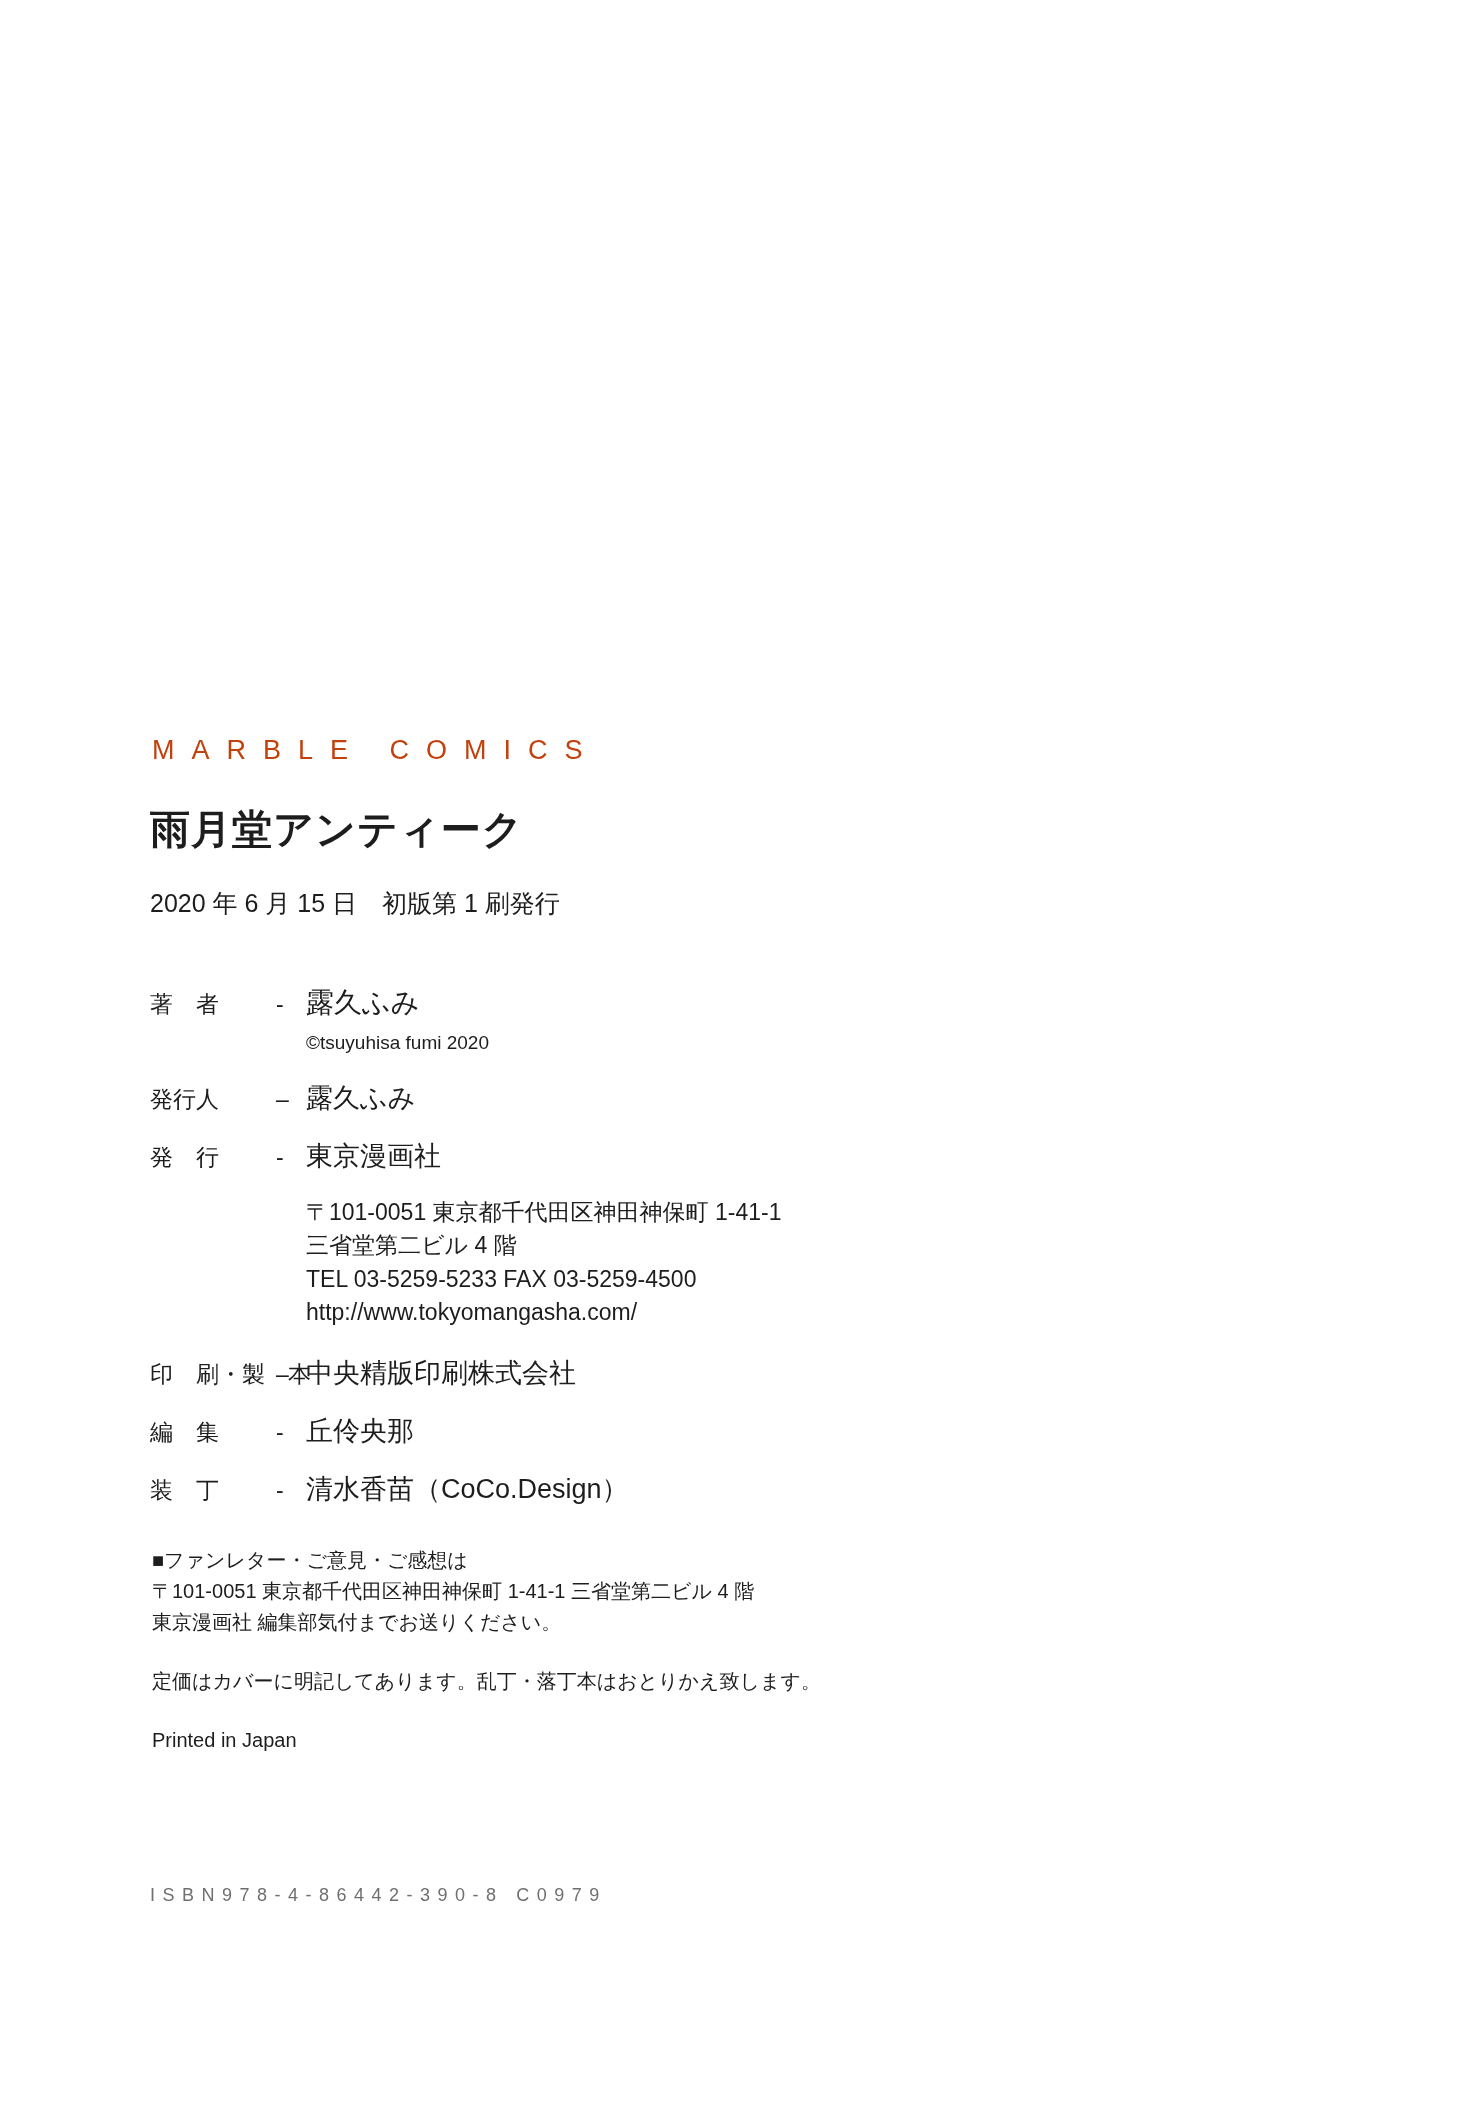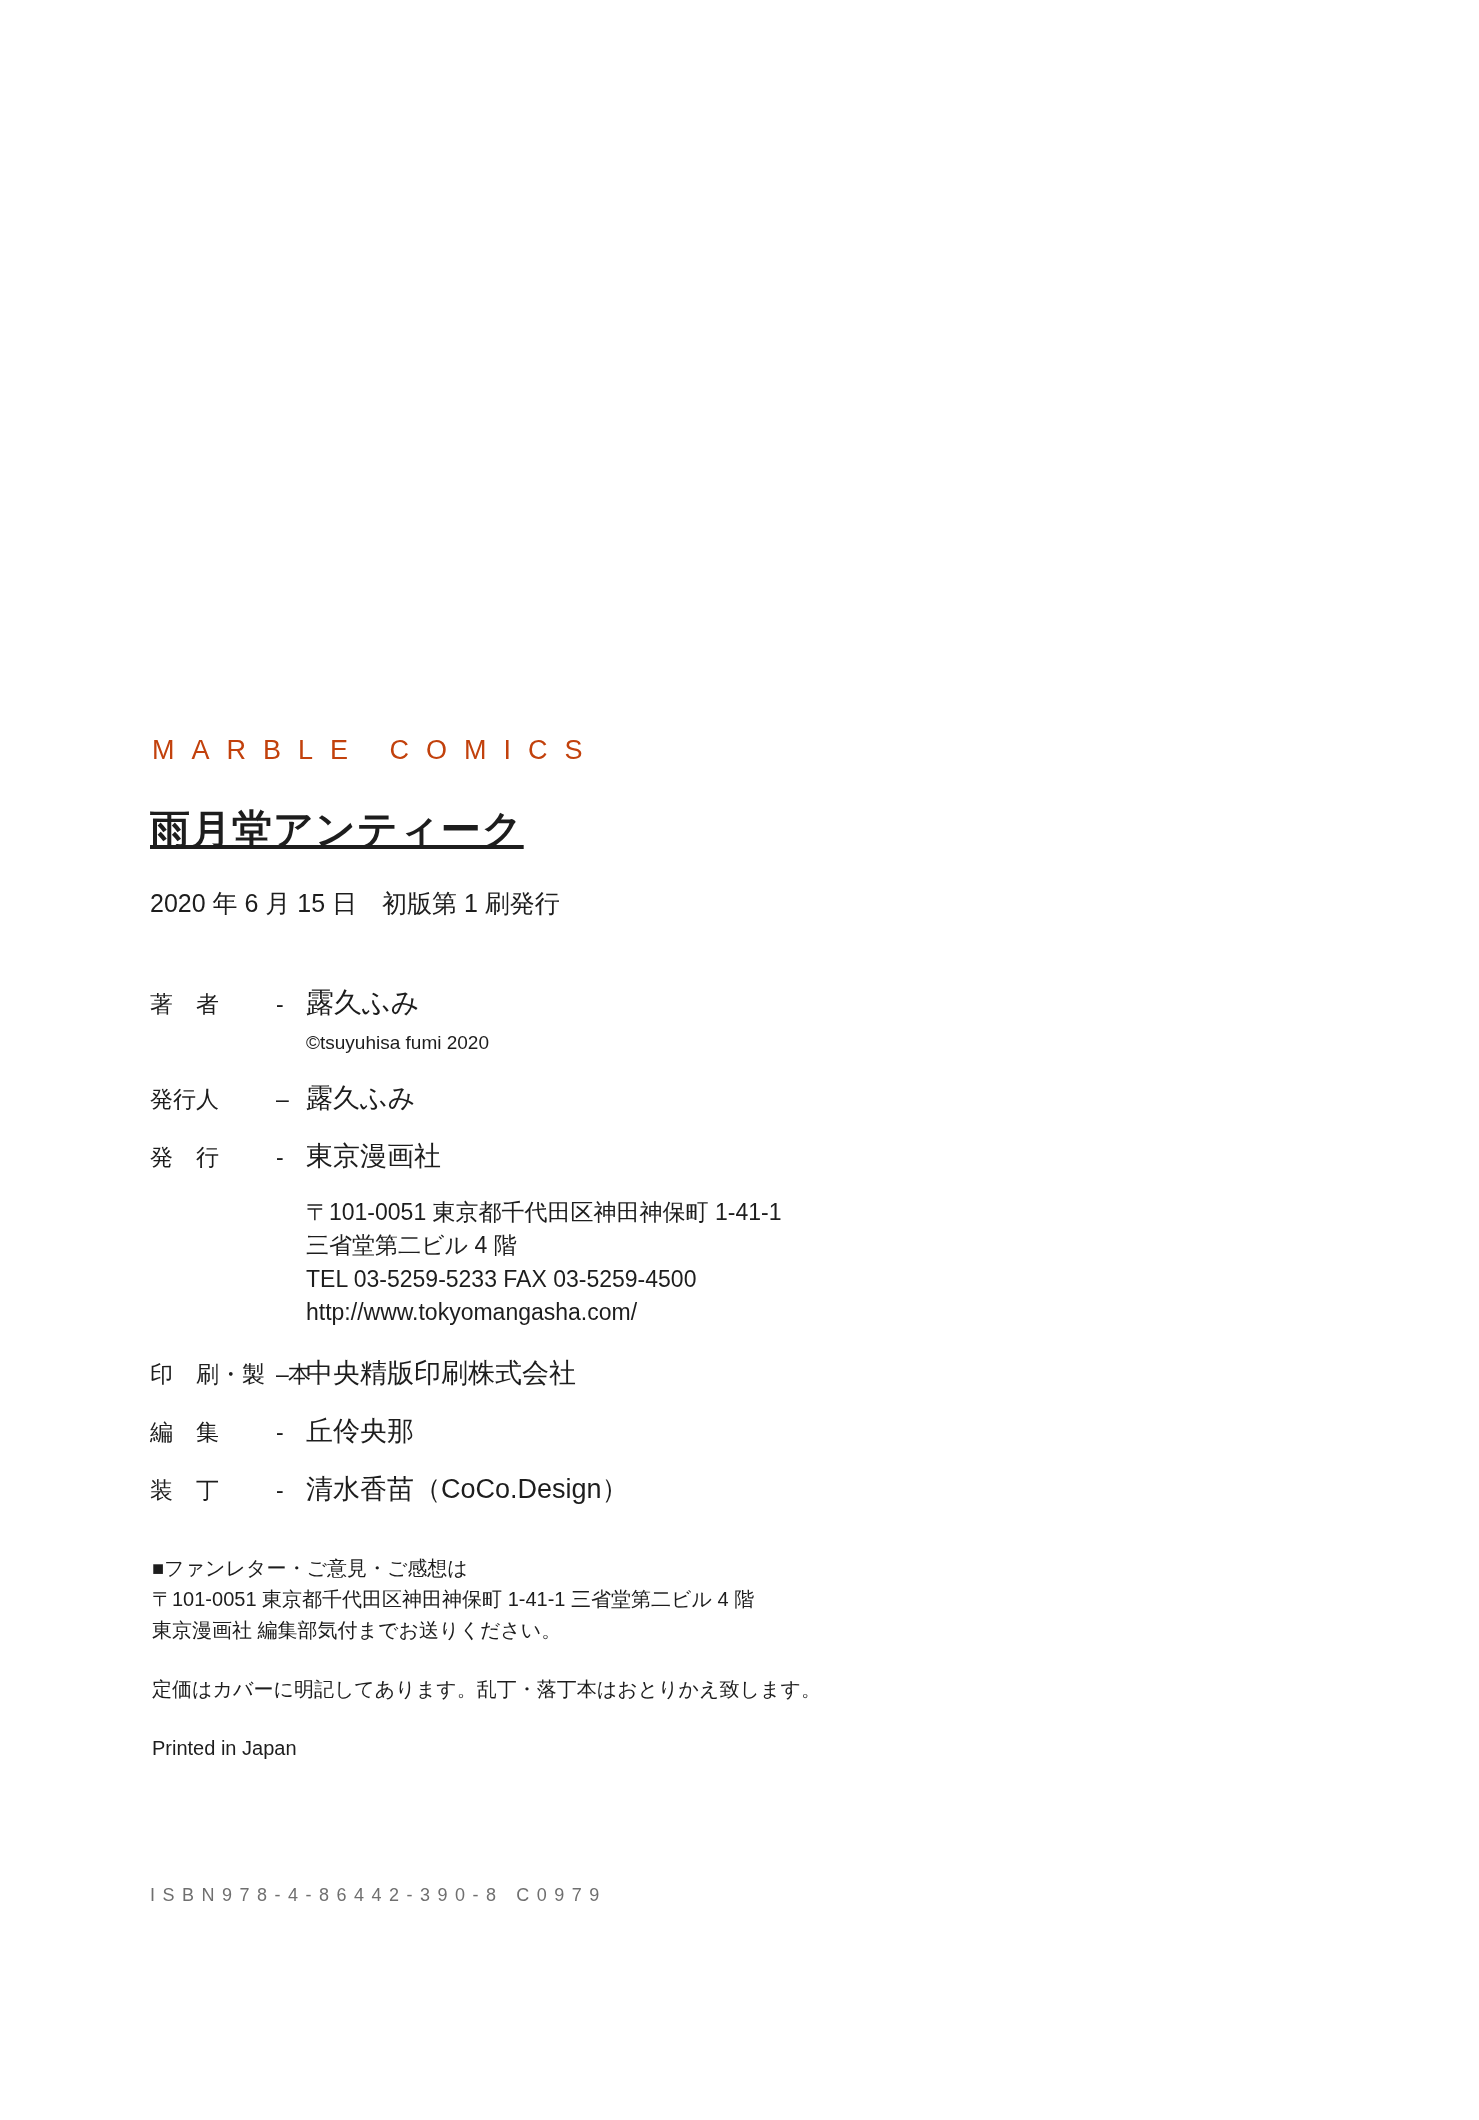--- a/index.html
+++ b/index.html
@@ -42,21 +42,20 @@
     margin: 0 0 36px 2px;
   }
 
   .book-title {
     font-size: 40px;
     font-weight: 700;
     letter-spacing: 1px;
     color: #1d1d1d;
     margin: 0 0 30px 0;
     white-space: nowrap;
-    text-decoration: underline;
   }
 
   .pub-date {
     font-size: 25px;
     color: #1d1d1d;
     margin: 0 0 64px 0;
     white-space: nowrap;
   }
 
   .credits {
@@ -108,21 +107,20 @@
     position: absolute;
     left: 152px;
     top: 1545px;
     width: 800px;
     color: #1d1d1d;
   }
   .note-block {
     font-size: 20px;
     line-height: 1.55;
     margin-bottom: 30px;
-    margin-top: 8px;
   }
   .note-block div { white-space: nowrap; }
 
   .price-note {
     font-size: 20px;
     margin-bottom: 34px;
     white-space: nowrap;
   }
 
   .legal {

